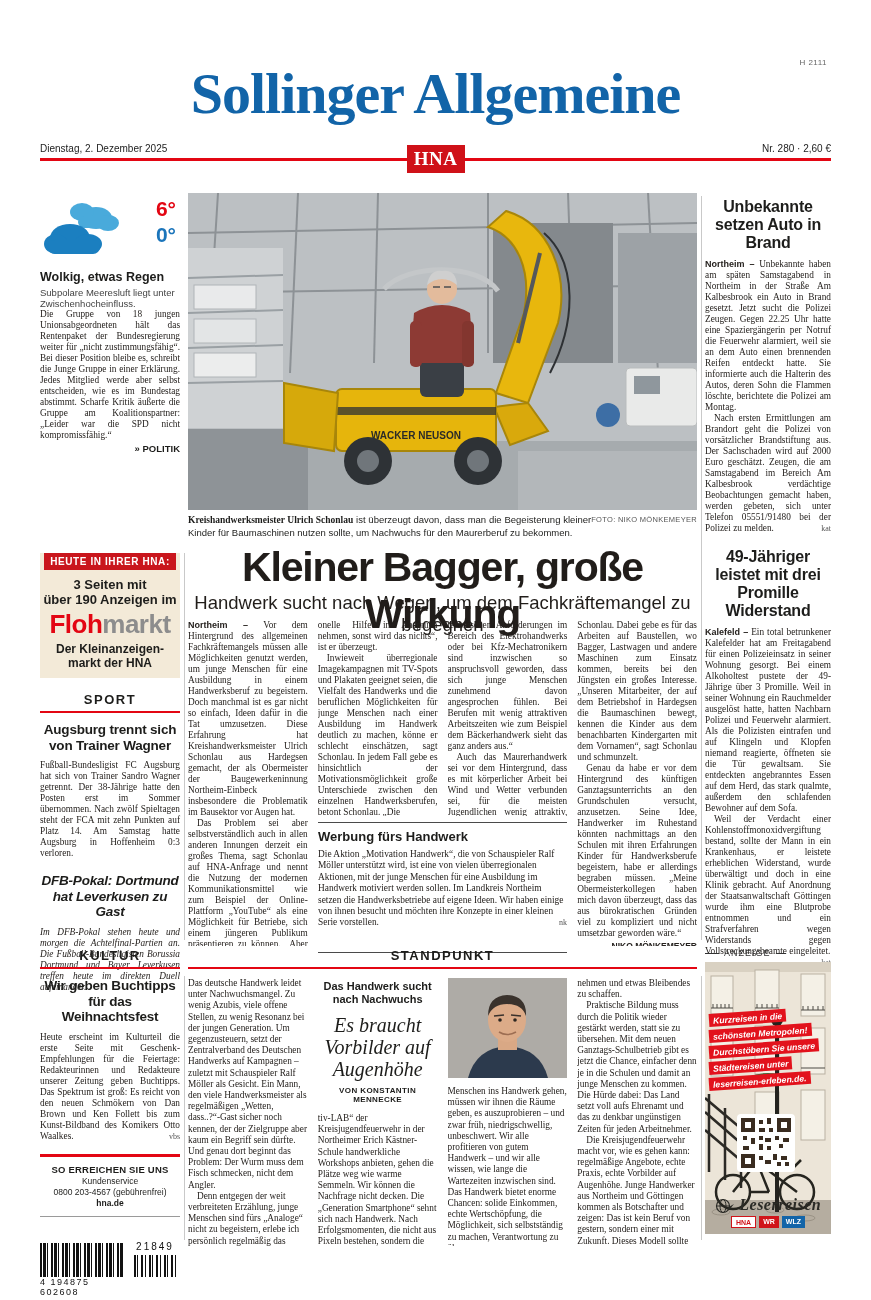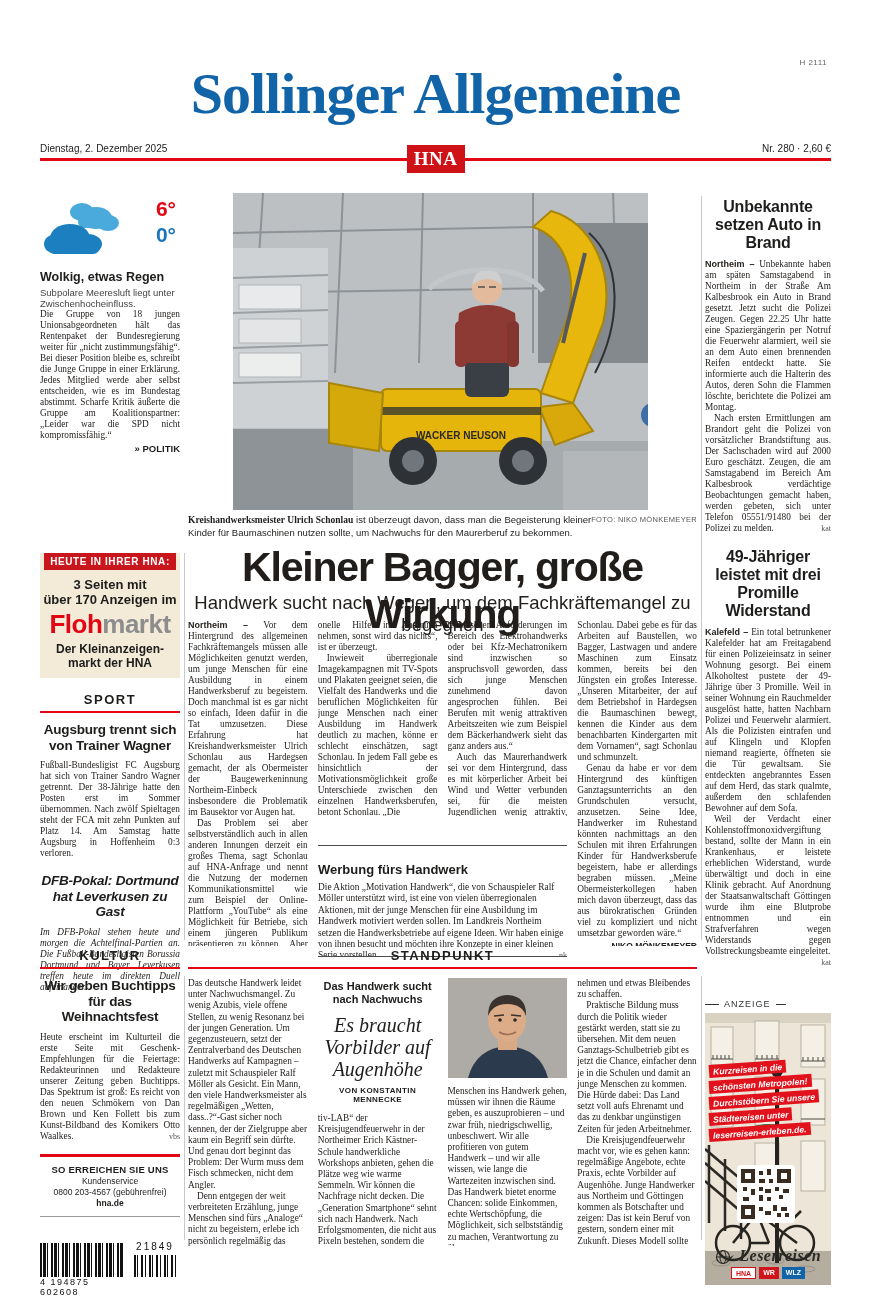--- a/index.html
+++ b/index.html
@@ -44,34 +44,34 @@
   
   .heute-box { background:#f3ead8; padding:0 0 8px 0; text-align:center; margin-bottom:14px; }
   .heute-head { background:#c9161d; color:#fff; font-weight:bold; font-size:10px; letter-spacing:.6px; padding:3px 0; margin:0 4px; }
   .heute-l1 { font-weight:bold; font-size:13px; margin-top:7px; }
   .heute-l2 { font-weight:bold; font-size:13px; }
   .heute-brand { font-weight:bold; font-size:26px; letter-spacing:-.5px; margin:2px 0; }
   .heute-brand .red { color:#e30613; } .heute-brand .gray { color:#8d8d8d; }
   .heute-sub { font-weight:bold; font-size:12px; line-height:14px; }
 
   
-  .main-photo { position:absolute; left:188px; top:193px; width:415px; height:317px; overflow:hidden; background:#b9bdc0;margin-left:45px; }
+  .main-photo { position:absolute; left:188px; top:193px; width:509px; height:317px; overflow:hidden; background:#b9bdc0; }
   .caption { position:absolute; left:188px; top:514px; width:509px; font-size:9.5px; line-height:11.5px; text-align:justify; color:#1d1d1b; }
   .caption b { font-weight:bold;font-family:Liberation Serif, serif; }
   .credit { float:right; font-size:7.5px; color:#555; letter-spacing:.3px; }
 
   
   .main-head { position:absolute; left:188px; top:544px; width:509px; text-align:center;
     font-weight:bold; font-size:41px; letter-spacing:-1.2px; color:#211d1a; }
   .main-sub { position:absolute; left:188px; top:592px; width:509px; text-align:center; font-size:18.5px; color:#211d1a; }
   .main-cols { position:absolute; left:188px; top:620px; width:509px; height:326px; display:flex; gap:10px; }
   .main-cols .col { width:119.75px; overflow:hidden; }
   .col-short { height:196px; }
-  .werbung { position:absolute; left:318px; top:822px; width:249px; height:112px;
-    border-top:1.5px solid #4a4a4a; border-bottom:1px solid #4a4a4a; padding-top:16px; overflow:hidden;margin-top:23px; }
+  .werbung { position:absolute; left:318px; top:822px; width:249px; height:131px;
+    border-top:1.5px solid #4a4a4a; border-bottom:1px solid #4a4a4a; padding-top:6px; overflow:hidden; }
   .werbung h3 { font-size:13px; margin-bottom:5px; }
   .werbung .bodytext { text-align:left; font-size:9.4px; line-height:11.4px; }
 
   
   .rail-right { position:absolute; left:705px; width:126px; }
   .rail-right .rail-head { font-size:16px; line-height:18px; }
 
   
   .kultur { position:absolute; left:40px; top:948px; width:140px; }
   .standpunkt { position:absolute; left:188px; top:948px; width:509px; }
@@ -91,21 +91,21 @@
   .contact .l.bold { font-weight:bold; }
   .barcode { margin-top:14px; position:relative; height:58px; }
   .bars-main { position:absolute; left:0; top:12px; width:84px; height:34px;
     background:repeating-linear-gradient(90deg,#111 0 1.5px,#fff 1.5px 3px,#111 3px 5.5px,#fff 5.5px 7px,#111 7px 8px,#fff 8px 11px); }
   .bars-num { position:absolute; left:0; top:46px; width:92px; font-size:9px; letter-spacing:1.5px; color:#111; }
   .bars-side { position:absolute; right:2px; top:24px; width:44px; height:22px;
     background:repeating-linear-gradient(90deg,#111 0 2px,#fff 2px 3.5px,#111 3.5px 4.5px,#fff 4.5px 7.5px); }
   .bars-side-num { position:absolute; right:2px; top:10px; width:46px; text-align:center; font-size:10px; letter-spacing:2px; color:#111; }
 
   
-  .ad { position:absolute; left:705px; top:999px; width:136px; }
+  .ad { position:absolute; left:705px; top:948px; width:136px; }
   .ad-label { display:flex; align-items:center; gap:5px; font-size:9px; letter-spacing:1px; color:#333; justify-content:flex-start; }
   .ad-label:before { content:""; width:14px; height:1px; background:#333; }
   .ad-label:after { content:""; flex:0 0 10px; height:1px; background:#333; }
   .ad-photo { position:relative; margin-top:4px; width:126px; height:272px; background:#ebe4d7; overflow:hidden; }
   .ad-banner { position:absolute; left:4px; background:#e2121c; color:#fff; font-weight:bold; font-style:italic;
     font-size:8.6px; padding:1.5px 4px; white-space:nowrap; transform:rotate(-4deg); transform-origin:left center; }
   .ad-qr { position:absolute; left:32px; top:152px; width:58px; height:58px; background:#fff; border-radius:4px; padding:4px; }
   .ad-logo { position:absolute; left:0; bottom:6px; width:100%; text-align:center; }
   .ad-logo .script { font-family:"Liberation Serif", serif; font-style:italic; font-weight:bold; font-size:16px; color:#2a2a26; letter-spacing:.5px; }
   .chips { display:flex; justify-content:center; gap:3px; margin-top:2px; }
@@ -252,21 +252,21 @@
     <div class="bodytext">
       <p><span class="dateline">Kalefeld –</span><span> Ein total betrunkener Kalefelder hat am Freitagabend für einen Polizeieinsatz in seiner Wohnung gesorgt. Bei einem Alkoholtest pustete der 49-Jährige über 3 Promille. Weil in seiner Wohnung ein Rauchmelder ausgelöst hatte, hatten Nachbarn Polizei und Feuerwehr alarmiert. Als die Polizisten eintrafen und auf Klingeln und Klopfen niemand reagierte, öffneten sie die Tür gewaltsam. Sie entdeckten angebranntes Essen auf dem Herd, das stark qualmte, außerdem den schlafenden Bewohner auf dem Sofa.</span></p>
       <p class="ind"><span>Weil der Verdacht einer Kohlenstoffmonoxidvergiftung bestand, sollte der Mann in ein Krankenhaus, er leistete erheblichen Widerstand, wurde überwältigt und doch in eine Klinik gebracht. Auf Anordnung der Staatsanwaltschaft Göttingen wurde ihm eine Blutprobe entnommen und ein Strafverfahren wegen Widerstands gegen Vollstreckungsbeamte eingeleitet.</span> <span class="sig">kat</span></p>
     </div>
   </div>
 
   <div class="rail-left-mid">
     <div class="heute-box">
       <div class="heute-head">HEUTE IN IHRER HNA:</div>
       <div class="heute-l1">3 Seiten mit</div>
-      <div class="heute-l2">über 170 Anzeigen im</div>
+      <div class="heute-l2">über 190 Anzeigen im</div>
       <div class="heute-brand"><span class="red">Floh</span><span class="gray">markt</span></div>
       <div class="heute-sub">Der Kleinanzeigen-</div>
       <div class="heute-sub">markt der HNA</div>
     </div>
 
     <div class="section-head">SPORT</div>
 
     <div class="sport-art">
       <h2 class="rail-head" style="font-size:13.5px;line-height:15.5px;">Augsburg trennt sich von Trainer Wagner</h2>
       <div class="bodytext">

